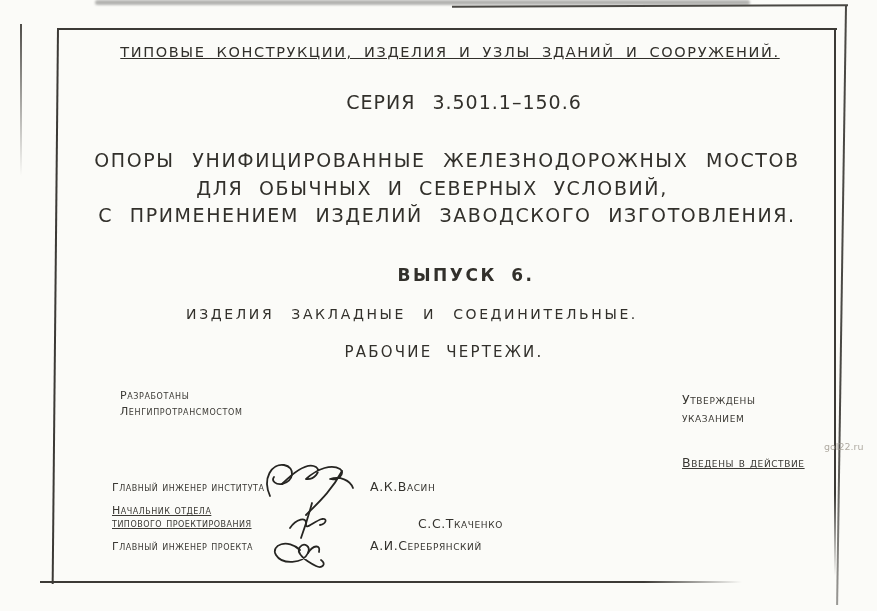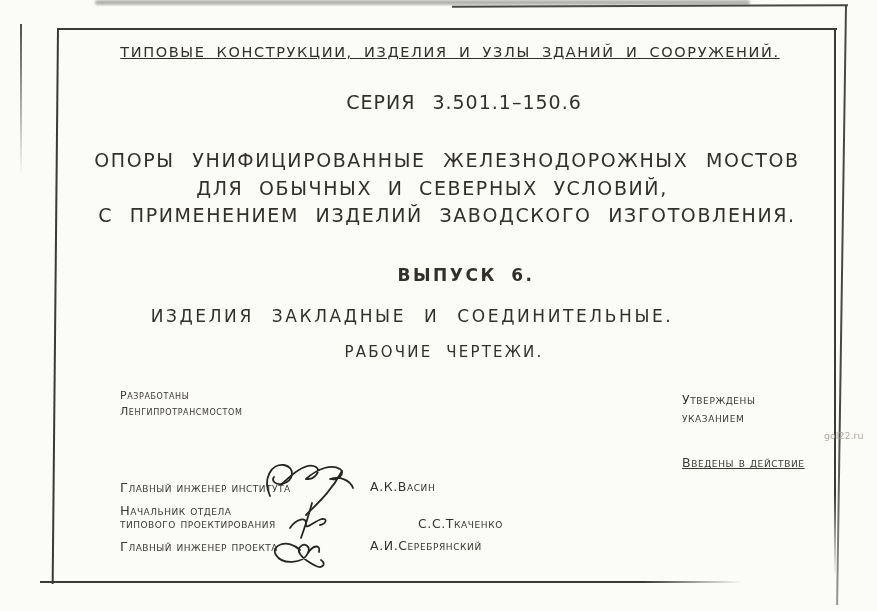--- a/index.html
+++ b/index.html
@@ -31,46 +31,46 @@
     background:linear-gradient(90deg,#3c3a36 86%, rgba(60,58,54,0));}
 
   
   .t{position:absolute;transform:translateX(-50%);white-space:nowrap;color:#32302b;}
   .header-line{left:450px;top:44px;font-size:14.5px;letter-spacing:1.6px;word-spacing:5px;text-decoration:underline;}
   .series-line{left:447px;top:91px;font-size:19px;letter-spacing:1px;word-spacing:10px;margin-left:17px;}
   .title-l1{left:447px;top:149px;font-size:19px;letter-spacing:1.6px;word-spacing:10px;}
   .title-l2{left:432px;top:177px;font-size:19px;letter-spacing:1.6px;word-spacing:8px;}
   .title-l3{left:447px;top:204px;font-size:19px;letter-spacing:1.6px;word-spacing:9px;}
   .issue-line{left:466px;top:265px;font-size:17px;letter-spacing:2.5px;word-spacing:6px;font-weight:bold;}
-  .sub1{left:412px;top:306px;font-size:17px;letter-spacing:2.6px;word-spacing:10px;}
+  .sub1{left:412px;top:306px;font-size:14px;letter-spacing:2.6px;word-spacing:10px;}
   .sub2{left:444px;top:343px;font-size:15px;letter-spacing:2.2px;word-spacing:7px;}
 
   
   .sc{font-variant:small-caps;}
   .blk{position:absolute;color:#3a3833;white-space:nowrap;}
   .developed{left:120px;top:388px;font-size:11px;line-height:16px;letter-spacing:.6px;}
   .approved{left:682px;top:391px;font-size:12.5px;line-height:18px;letter-spacing:.6px;}
   .effective{left:682px;top:455px;font-size:12.5px;letter-spacing:.6px;text-decoration:underline;}
 
-  .sig-label{position:absolute;left:120px;font-size:13px;line-height:12.5px;
+  .sig-label{position:absolute;left:112px;font-size:11px;line-height:12.5px;
     letter-spacing:.5px;color:#3a3833;white-space:nowrap;}
   .sig-label-1{top:482px;}
-  .sig-label-2{top:505px;}
+  .sig-label-2{top:505px;text-decoration:underline;}
   .sig-label-3{top:541px;}
   .sig-name{position:absolute;left:370px;font-size:12.5px;letter-spacing:.6px;
     color:#35332e;white-space:nowrap;}
   .sig-name-1{top:479px;}
   .sig-name-2{top:516px;margin-left:48px;}
   .sig-name-3{top:538px;}
 
   .signatures-svg{position:absolute;left:256px;top:458px;width:120px;height:118px;}
   .signatures-svg path{fill:none;stroke:#262522;stroke-width:1.8;
     stroke-linecap:round;stroke-linejoin:round;}
 
-  .watermark{position:absolute;left:824px;top:430px;font-size:9.5px;
+  .watermark{position:absolute;left:824px;top:441px;font-size:9.5px;
     color:#a39d93;opacity:.85;letter-spacing:0;}
 </style>
 </head>
 <body style="background: rgb(251, 251, 248);">
 
 <div class="page" style="color: rgb(52, 50, 45);">
 
   <div class="top-smudge"></div>
   <div class="outer-top"></div>
   <div class="outer-right"></div>

